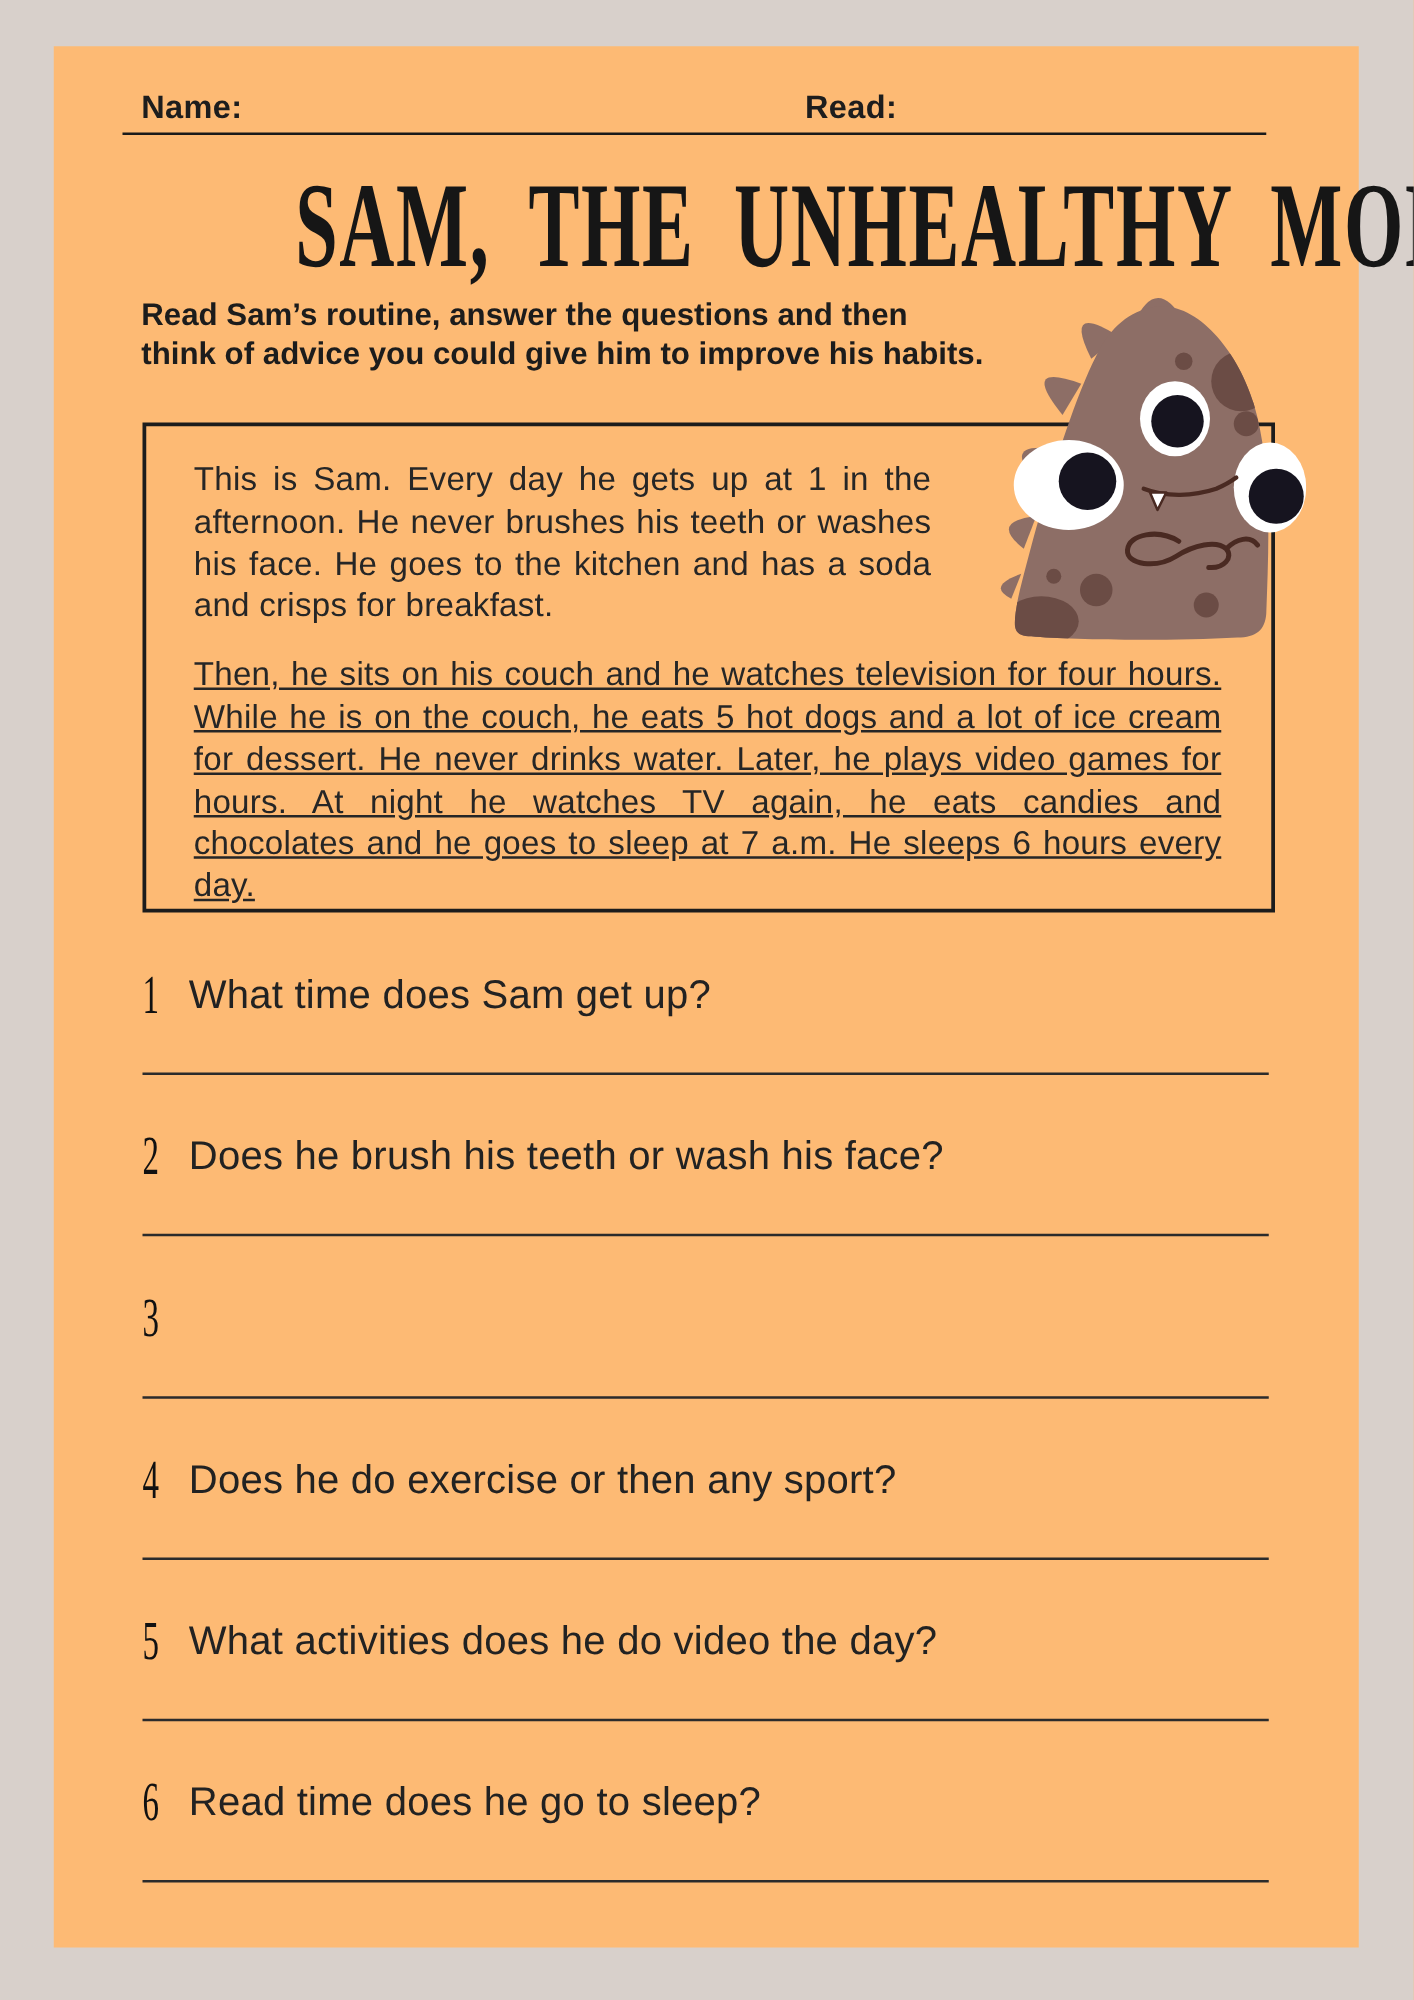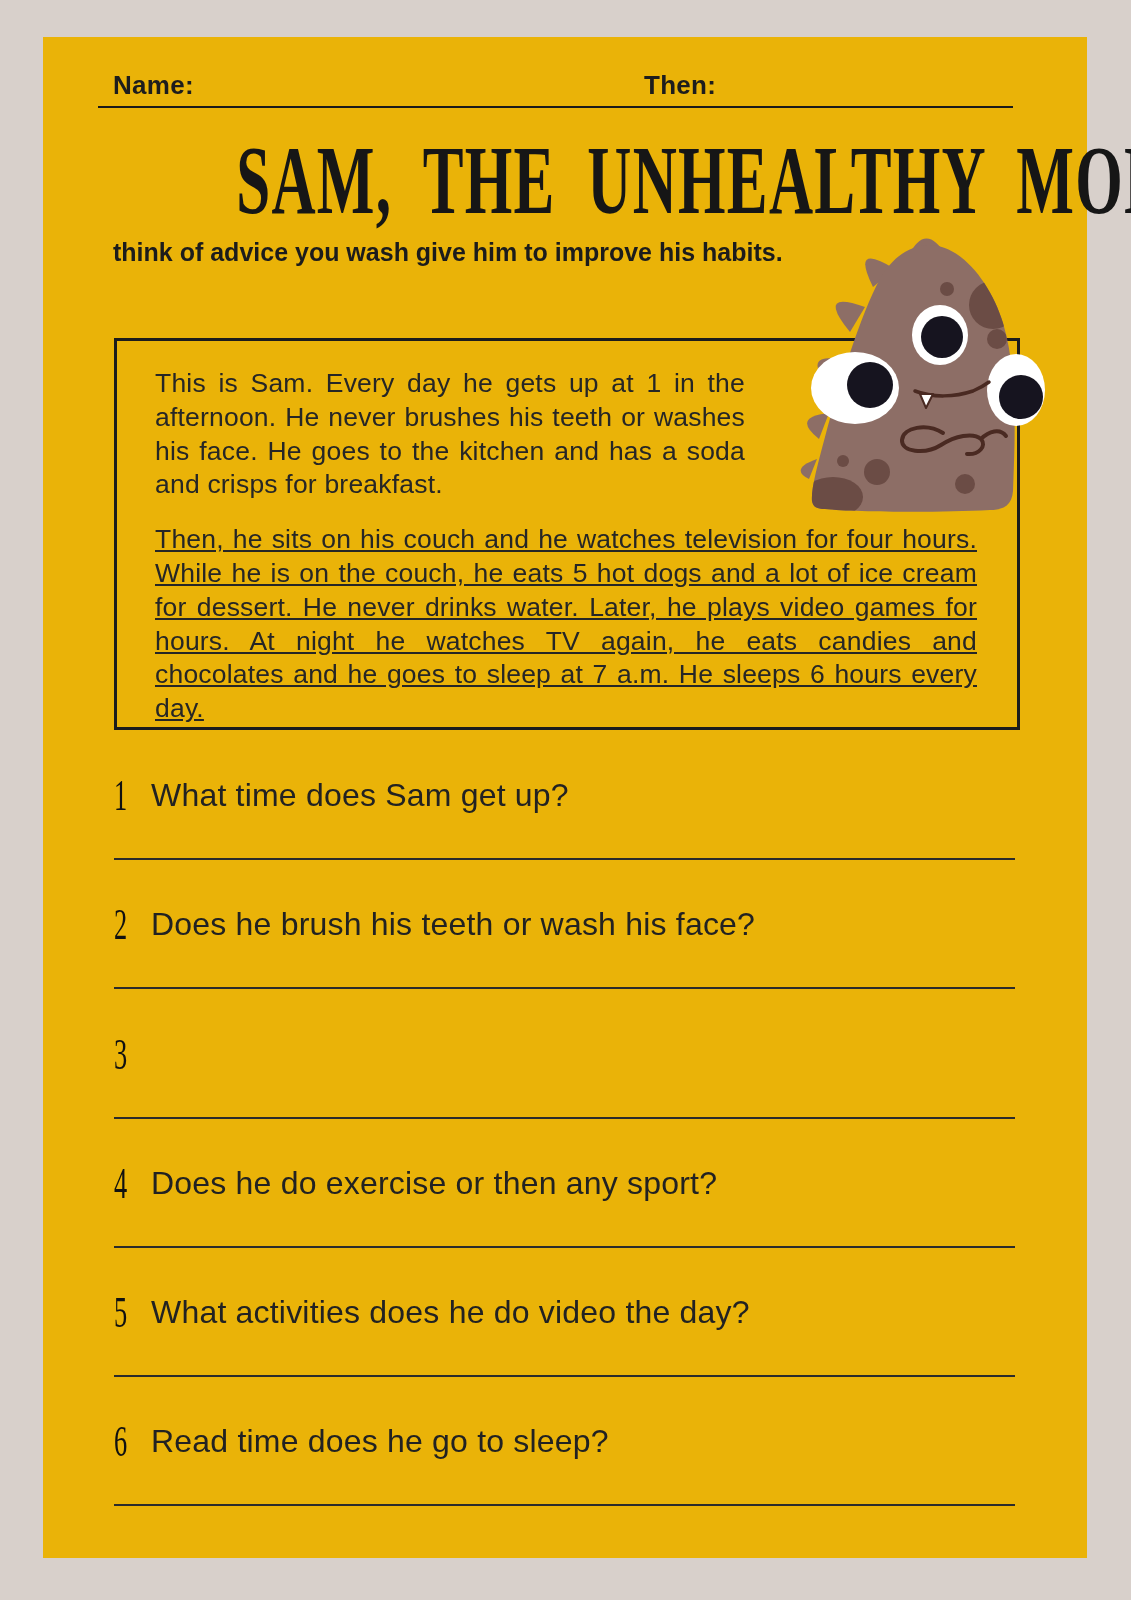--- a/index.html
+++ b/index.html
@@ -70,30 +70,31 @@
   }
   .q-text { font-size:32px; color:#222; letter-spacing:.2px; }
   .answer-line {
     position:absolute; left:0; top:81px; width:100%; height:0;
     border-top:2.5px solid #2b2b2b;
   }
 </style>
 </head>
 <body style="background: rgb(216, 208, 203);">
 
-<div class="page" style="background: #eab308;">
+<div class="page" style="background: #fdba74;">
 
   <span class="hdr-label hdr-name">Name:</span>
-  <span class="hdr-label hdr-date">Then:</span>
+  <span class="hdr-label hdr-date">Read:</span>
   <div class="hdr-line"></div>
 
   <div class="title">SAM, THE UNHEALTHY MONSTER</div>
 
   <div class="instructions">
-    <div>think of advice you wash give him to improve his habits.</div>
+    <div>Read Sam’s routine, answer the questions and then</div>
+    <div>think of advice you could give him to improve his habits.</div>
   </div>
 
   <div class="passage-box">
     <p class="passage-p1">This is Sam. Every day he gets up at 1 in the afternoon. He never brushes his teeth or washes his face. He goes to the kitchen and has a soda and crisps for breakfast.</p>
     <p class="passage-p2">Then, he sits on his couch and he watches television for four hours. While he is on the couch, he eats 5 hot dogs and a lot of ice cream for dessert. He never drinks water. Later, he plays video games for hours. At night he watches TV again, he eats candies and chocolates and he goes to sleep at 7 a.m. He sleeps 6 hours every day.</p>
   </div>
 
   <svg class="monster" viewBox="0 0 250 287" xmlns="http://www.w3.org/2000/svg">
     <defs>
       <clipPath id="bodyClip">

